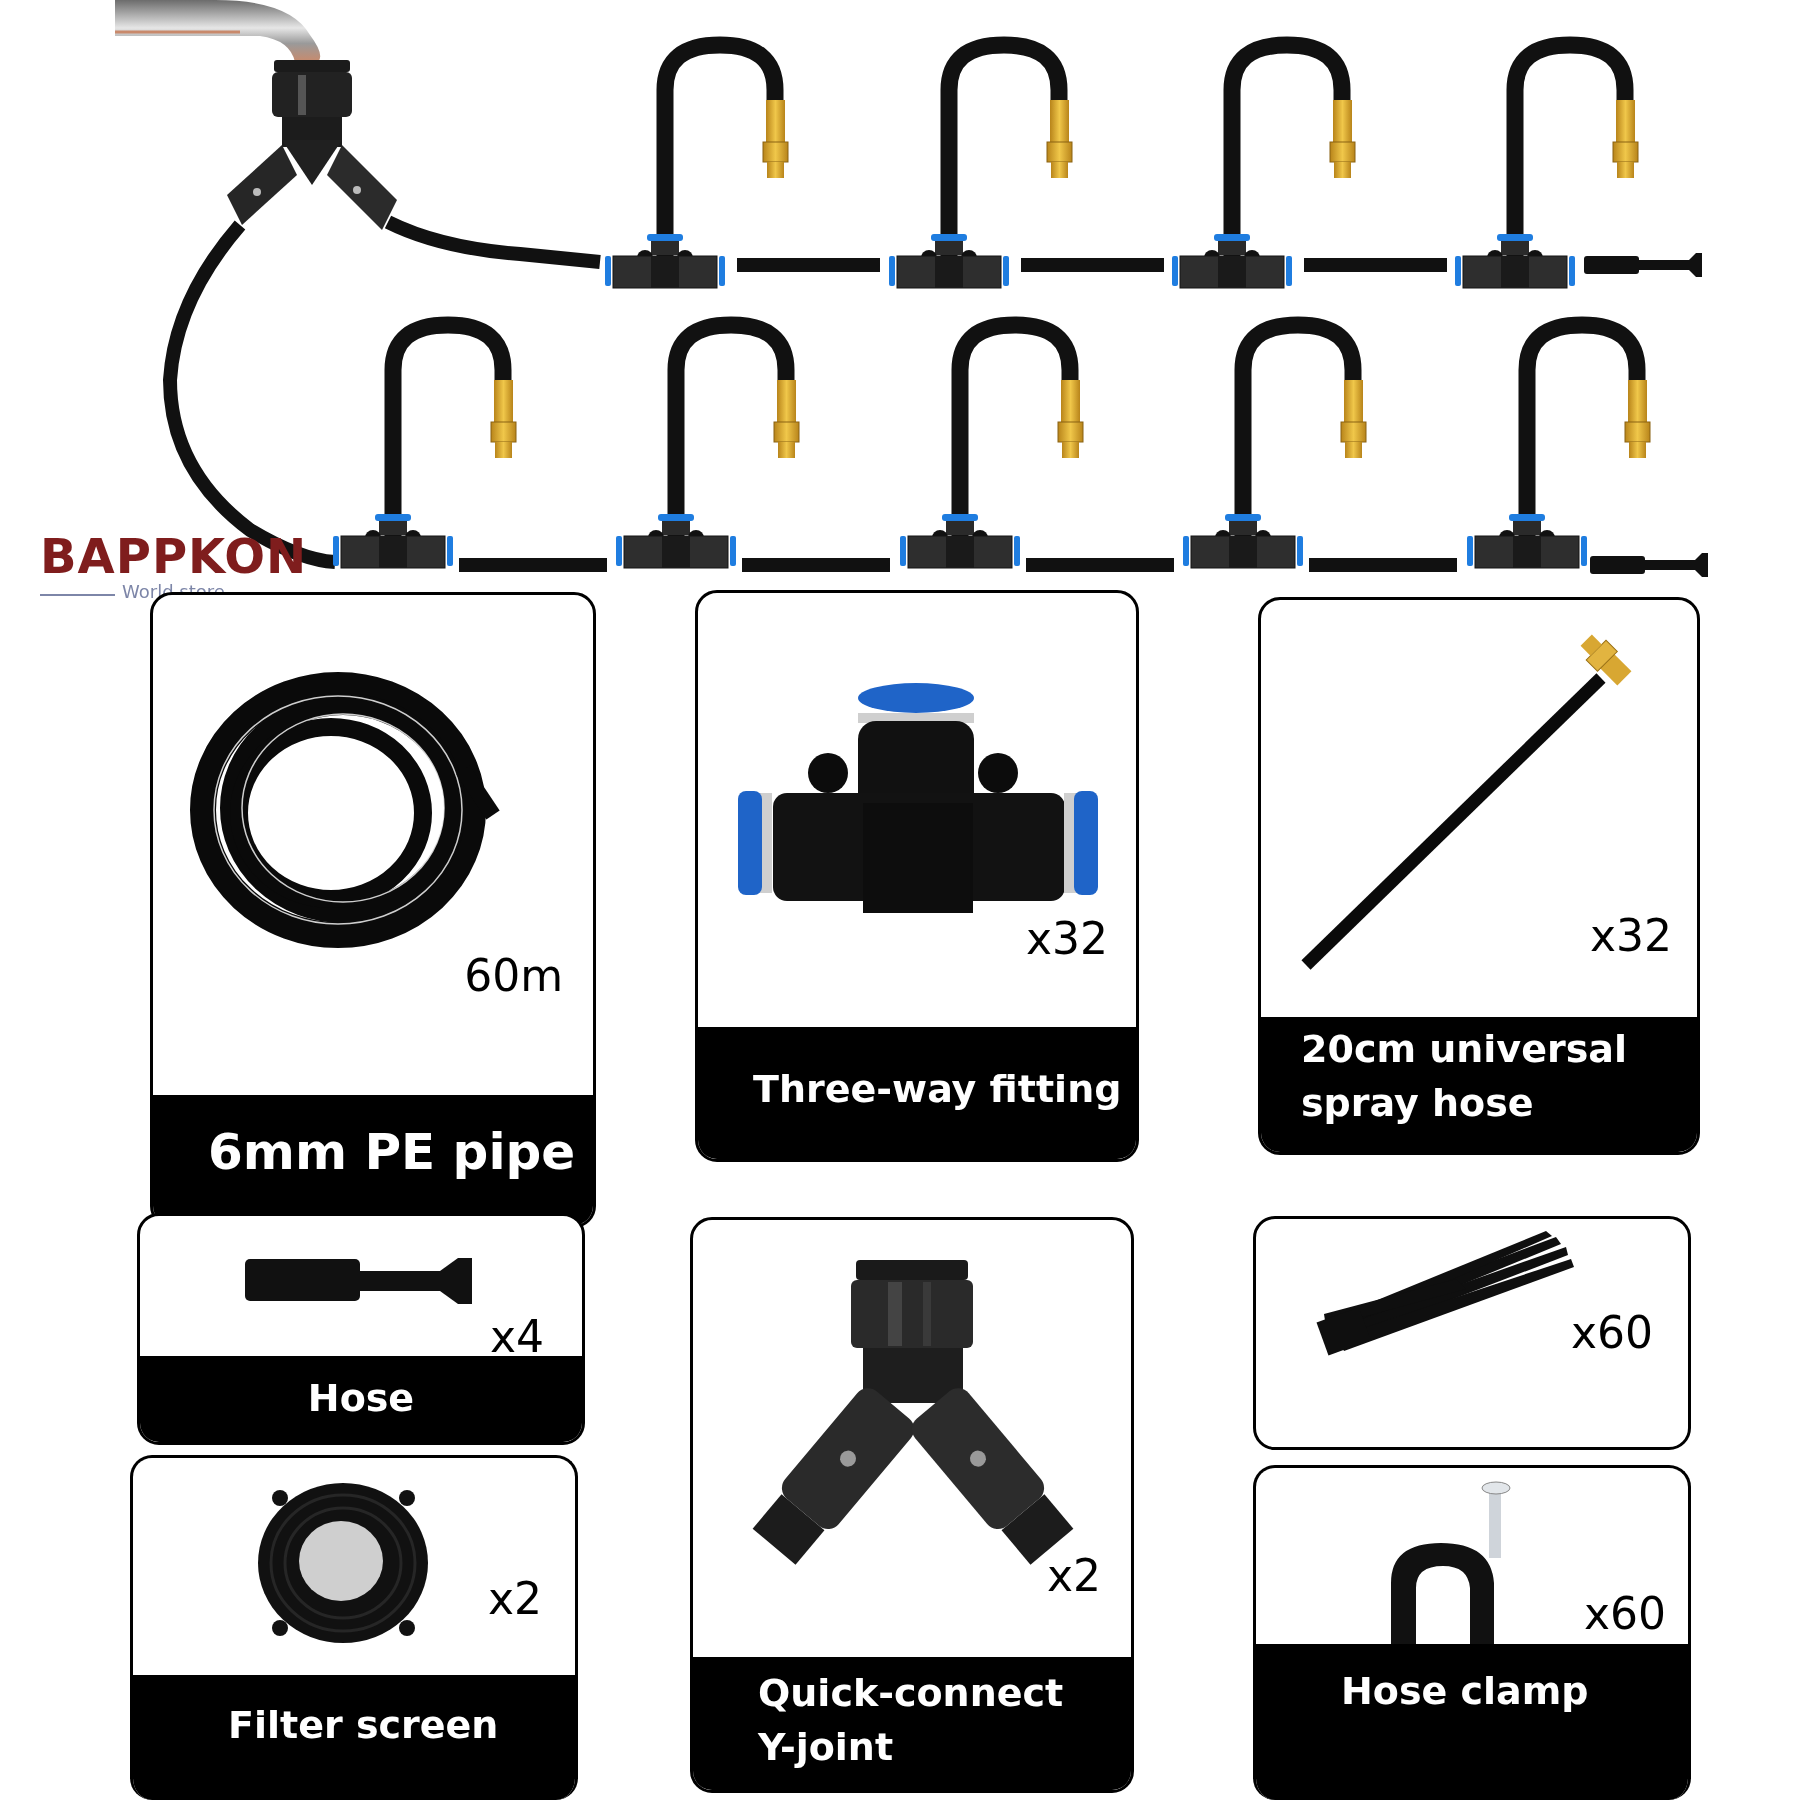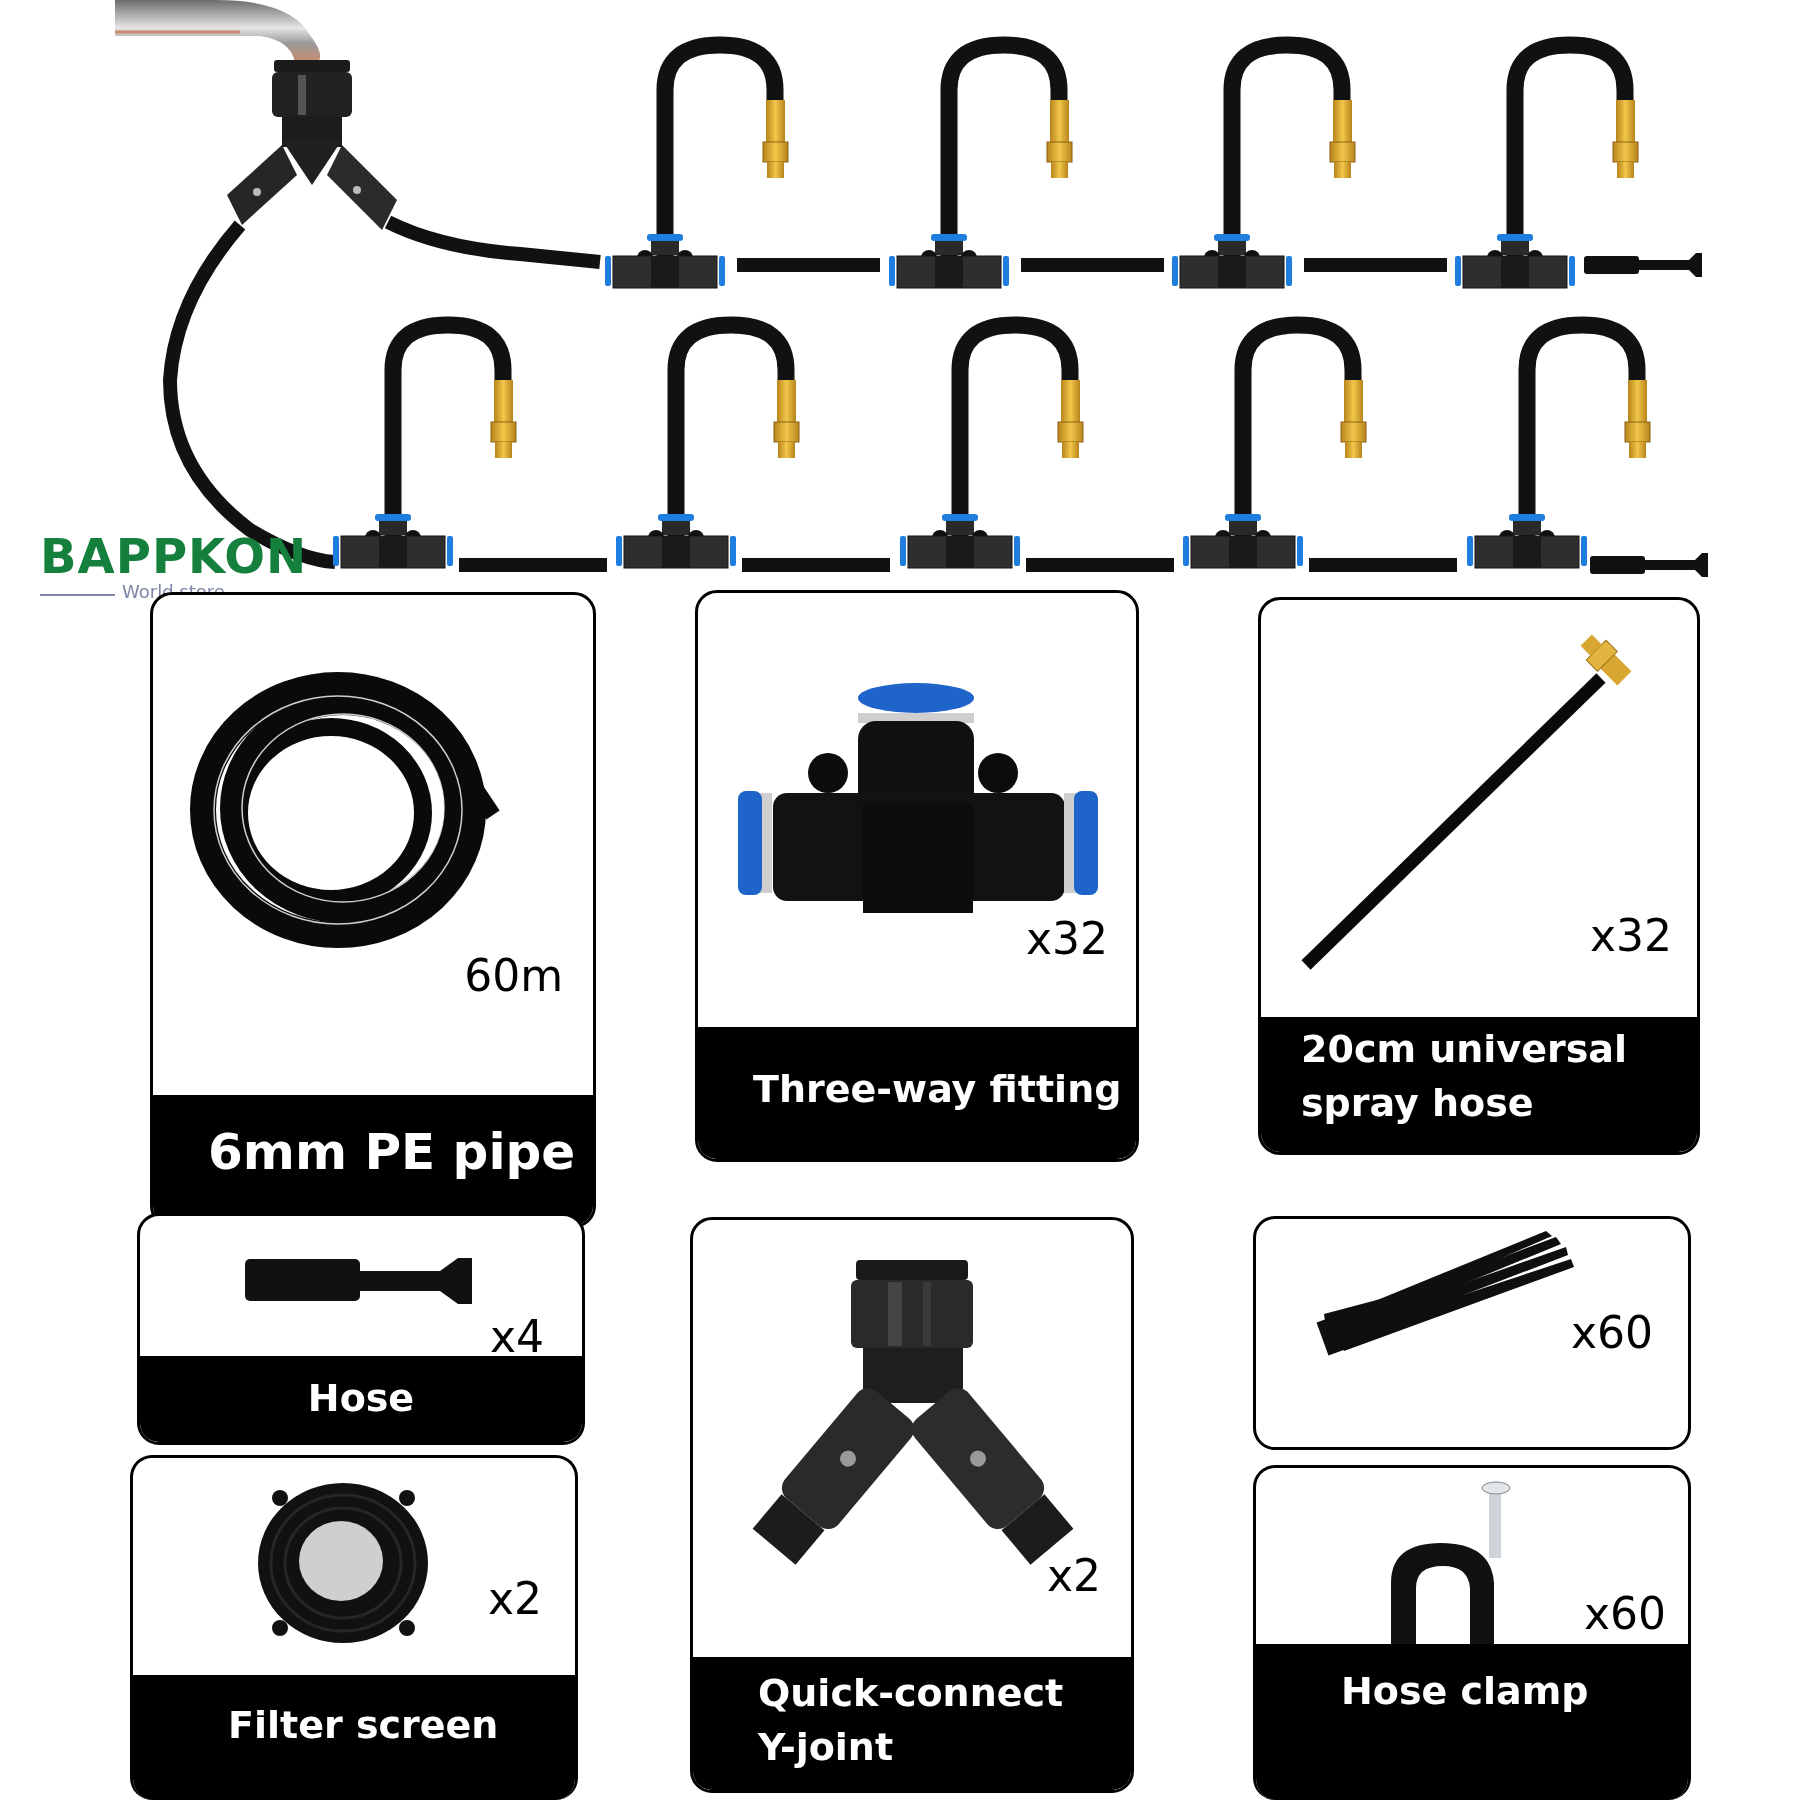--- a/index.html
+++ b/index.html
@@ -1,21 +1,21 @@
 <!DOCTYPE html>
 <html><head>
 <meta charset="utf-8">
 <style>
   html, body { margin:0; padding:0; background:#ffffff; }
   body { width:1800px; height:1800px; position:relative; overflow:hidden; font-family:"DejaVu Sans", sans-serif; }
   
   #diagram { position:absolute; left:0; top:0; width:1800px; height:600px; }
   
   .logo { position:absolute; left:40px; top:530px; width:300px; }
-  .logo-brand { font-family:"DejaVu Sans", sans-serif; font-weight:bold; font-size:48px; letter-spacing:1px; color:#15803d; line-height:52px; }
+  .logo-brand { font-family:"DejaVu Sans", sans-serif; font-weight:bold; font-size:48px; letter-spacing:1px; color:#7f1d1d; line-height:52px; }
   .logo-sub { position:relative; margin-top:2px; height:20px; }
   .logo-sub .line { position:absolute; top:10px; height:2px; background:#7d86a8; }
   .logo-sub .txt { position:absolute; left:82px; top:-3px; font-size:18px; color:#7d86a8; background:transparent; }
   
   .panel { position:absolute; border:3px solid #000; border-radius:22px; background:#fff; overflow:hidden; box-sizing:border-box; }
   .panel .art { position:absolute; left:0; top:0; right:0; }
   .panel .qty { position:absolute; font-family:"DejaVu Sans", sans-serif; font-size:44px; color:#000; }
   .panel .label-bar { position:absolute; left:0; right:0; bottom:0; background:#000; color:#fff; }
   .panel .label-bar span { position:absolute; font-family:"DejaVu Sans", sans-serif; font-weight:bold; color:#fff; white-space:nowrap; }
 </style>

